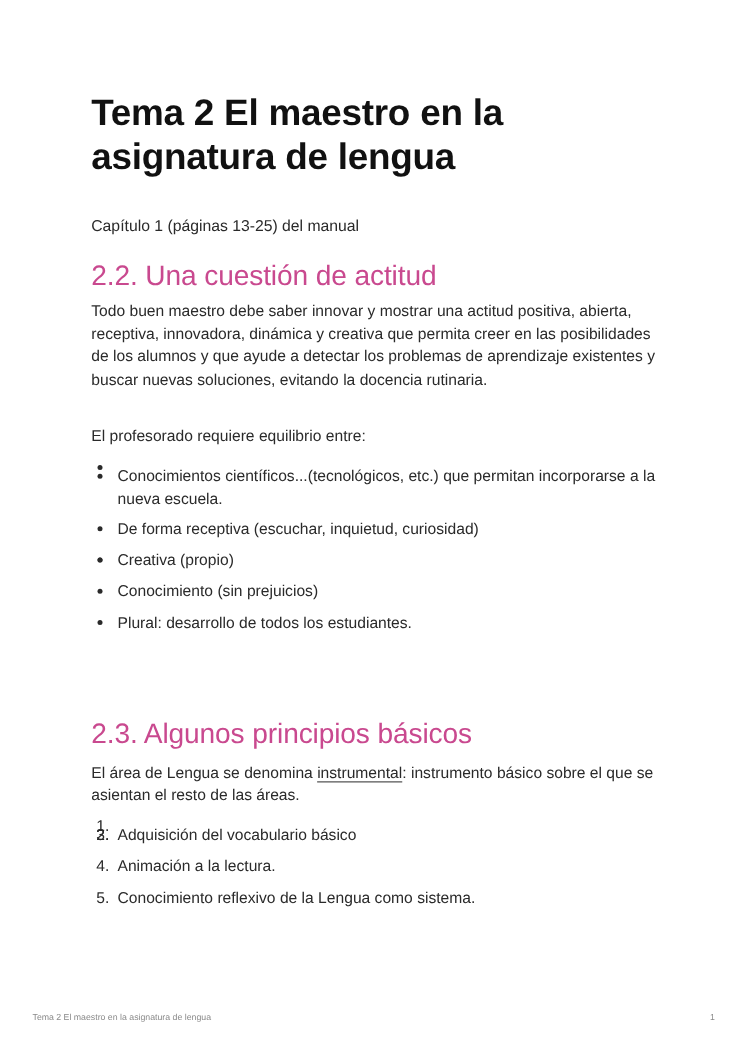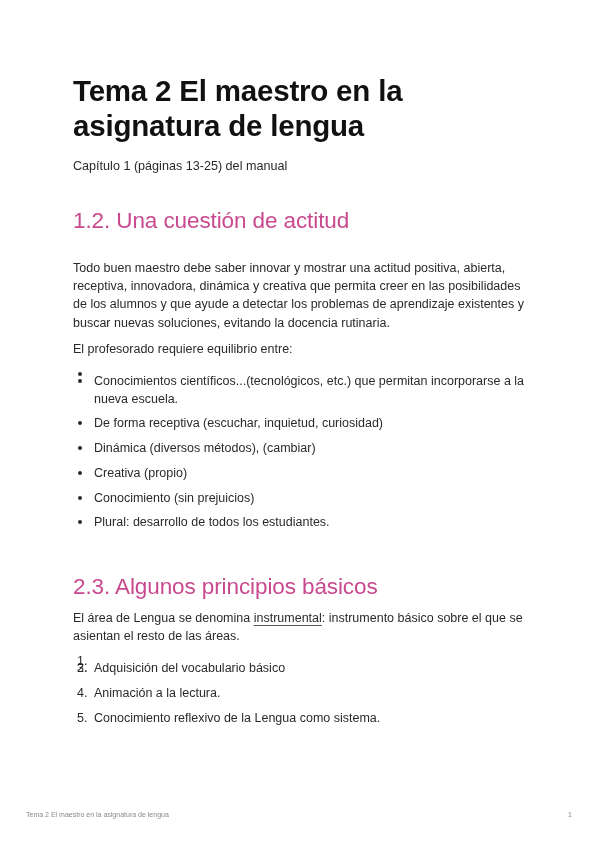--- a/index.html
+++ b/index.html
@@ -29,21 +29,21 @@
       margin: 0;
       font-size: 29.5px;
       line-height: 35px;
       font-weight: bold;
       color: #111111;
       letter-spacing: -0.2px;
     }
     .subtitle {
       position: absolute;
       left: 0;
-      top: 158px;
+      top: 173px;
       margin: 0;
       font-size: 12.6px;
       line-height: 16px;
       color: #2a2a2a;
     }
     .section-heading {
       position: absolute;
       left: 0;
       margin: 0;
       font-size: 22.5px;
@@ -56,21 +56,21 @@
     #h23 { top: 573px; }
     .para {
       position: absolute;
       left: 0;
       margin: 0;
       width: 462px;
       font-size: 12.5px;
       line-height: 18.2px;
       color: #2a2a2a;
     }
-    #p1 { top: 259px; }
+    #p1 { top: 240px; }
     #p2 { top: 340px; }
     #p3 { top: 609px; }
     .underline {
       text-decoration: underline;
       text-decoration-color: #555;
       text-underline-offset: 3px;
       text-align: center;
     }
     .list {
       position: absolute;
@@ -118,29 +118,29 @@
       color: #8a8a8a;
     }
   </style>
 </head>
 <body>
 
 <div class="page">
   <h1 class="doc-title">Tema 2 El maestro en la asignatura de lengua</h1>
   <p class="subtitle">Capítulo 1 (páginas 13-25) del manual</p>
 
-  <h2 class="section-heading" id="h22">1.2. Una cuestión de actitud</h2>
+  <h2 class="section-heading" id="h22">2.2. Una cuestión de actitud</h2>
   <p class="para" id="p1">Todo buen maestro debe saber innovar y mostrar una actitud positiva, abierta, receptiva, innovadora, dinámica y creativa que permita creer en las posibilidades de los alumnos y que ayude a detectar los problemas de aprendizaje existentes y buscar nuevas soluciones, evitando la docencia rutinaria.</p>
   <p class="para" id="p2">El profesorado requiere equilibrio entre:</p>
 
   <ul class="list" id="ul1">
     <li style="margin-bottom:6.5px"><span class="bullet"></span></li>
     <li style="margin-bottom:6.5px"><span class="bullet"></span><span>Conocimientos científicos...(tecnológicos, etc.) que permitan incorporarse a la nueva escuela.</span></li>
     <li style="margin-bottom:6.5px"><span class="bullet"></span><span>De forma receptiva (escuchar, inquietud, curiosidad)</span></li>
-    <li style="margin-bottom:6.5px"><span class="bullet"></span><span>Dinámica (diversos métodos), (cambiar)</span></li>
+    <li style="margin-bottom:6.5px"><span class="bullet"></span></li>
     <li style="margin-bottom:6.5px"><span class="bullet"></span><span>Creativa (propio)</span></li>
     <li style="margin-bottom:6.5px"><span class="bullet"></span><span>Conocimiento (sin prejuicios)</span></li>
     <li><span class="bullet"></span><span>Plural: desarrollo de todos los estudiantes.</span></li>
   </ul>
 
   <h2 class="section-heading" id="h23">2.3. Algunos principios básicos</h2>
   <p class="para" id="p3"><span>El área de Lengua se denomina </span><span class="underline">instrumental</span><span>: instrumento básico sobre el que se asientan el resto de las áreas.</span></p>
 
   <ol class="list" id="ol1">
     <li style="margin-bottom:7px"><span class="num">1.</span></li>

